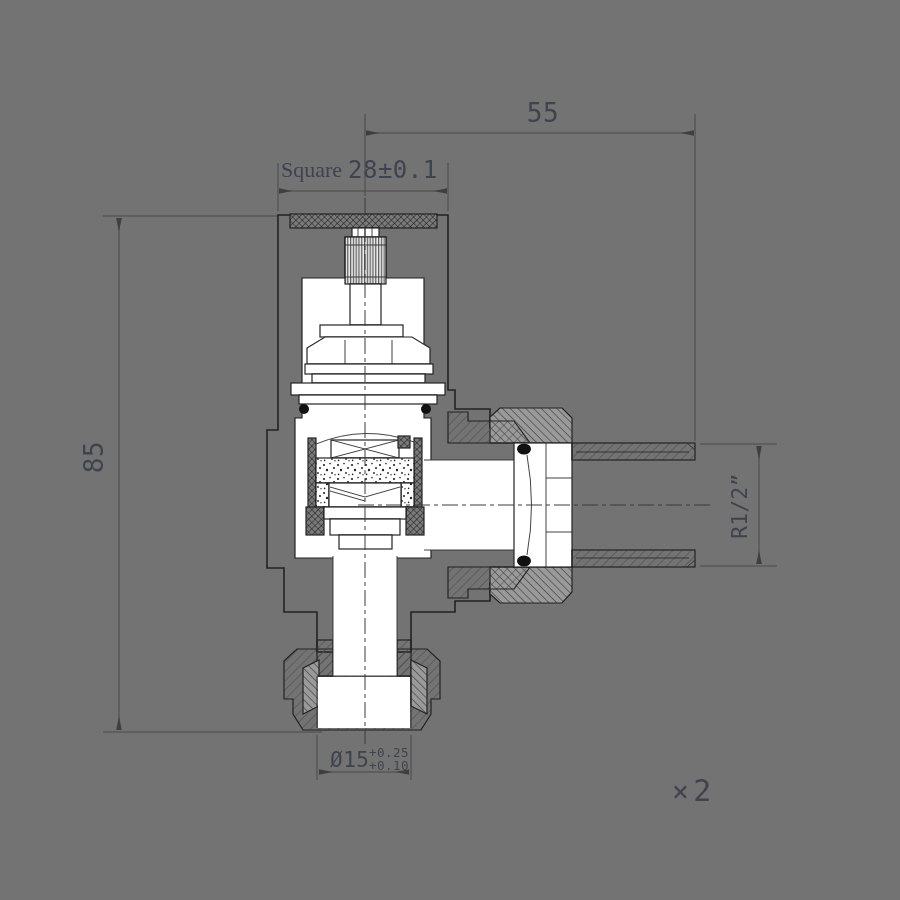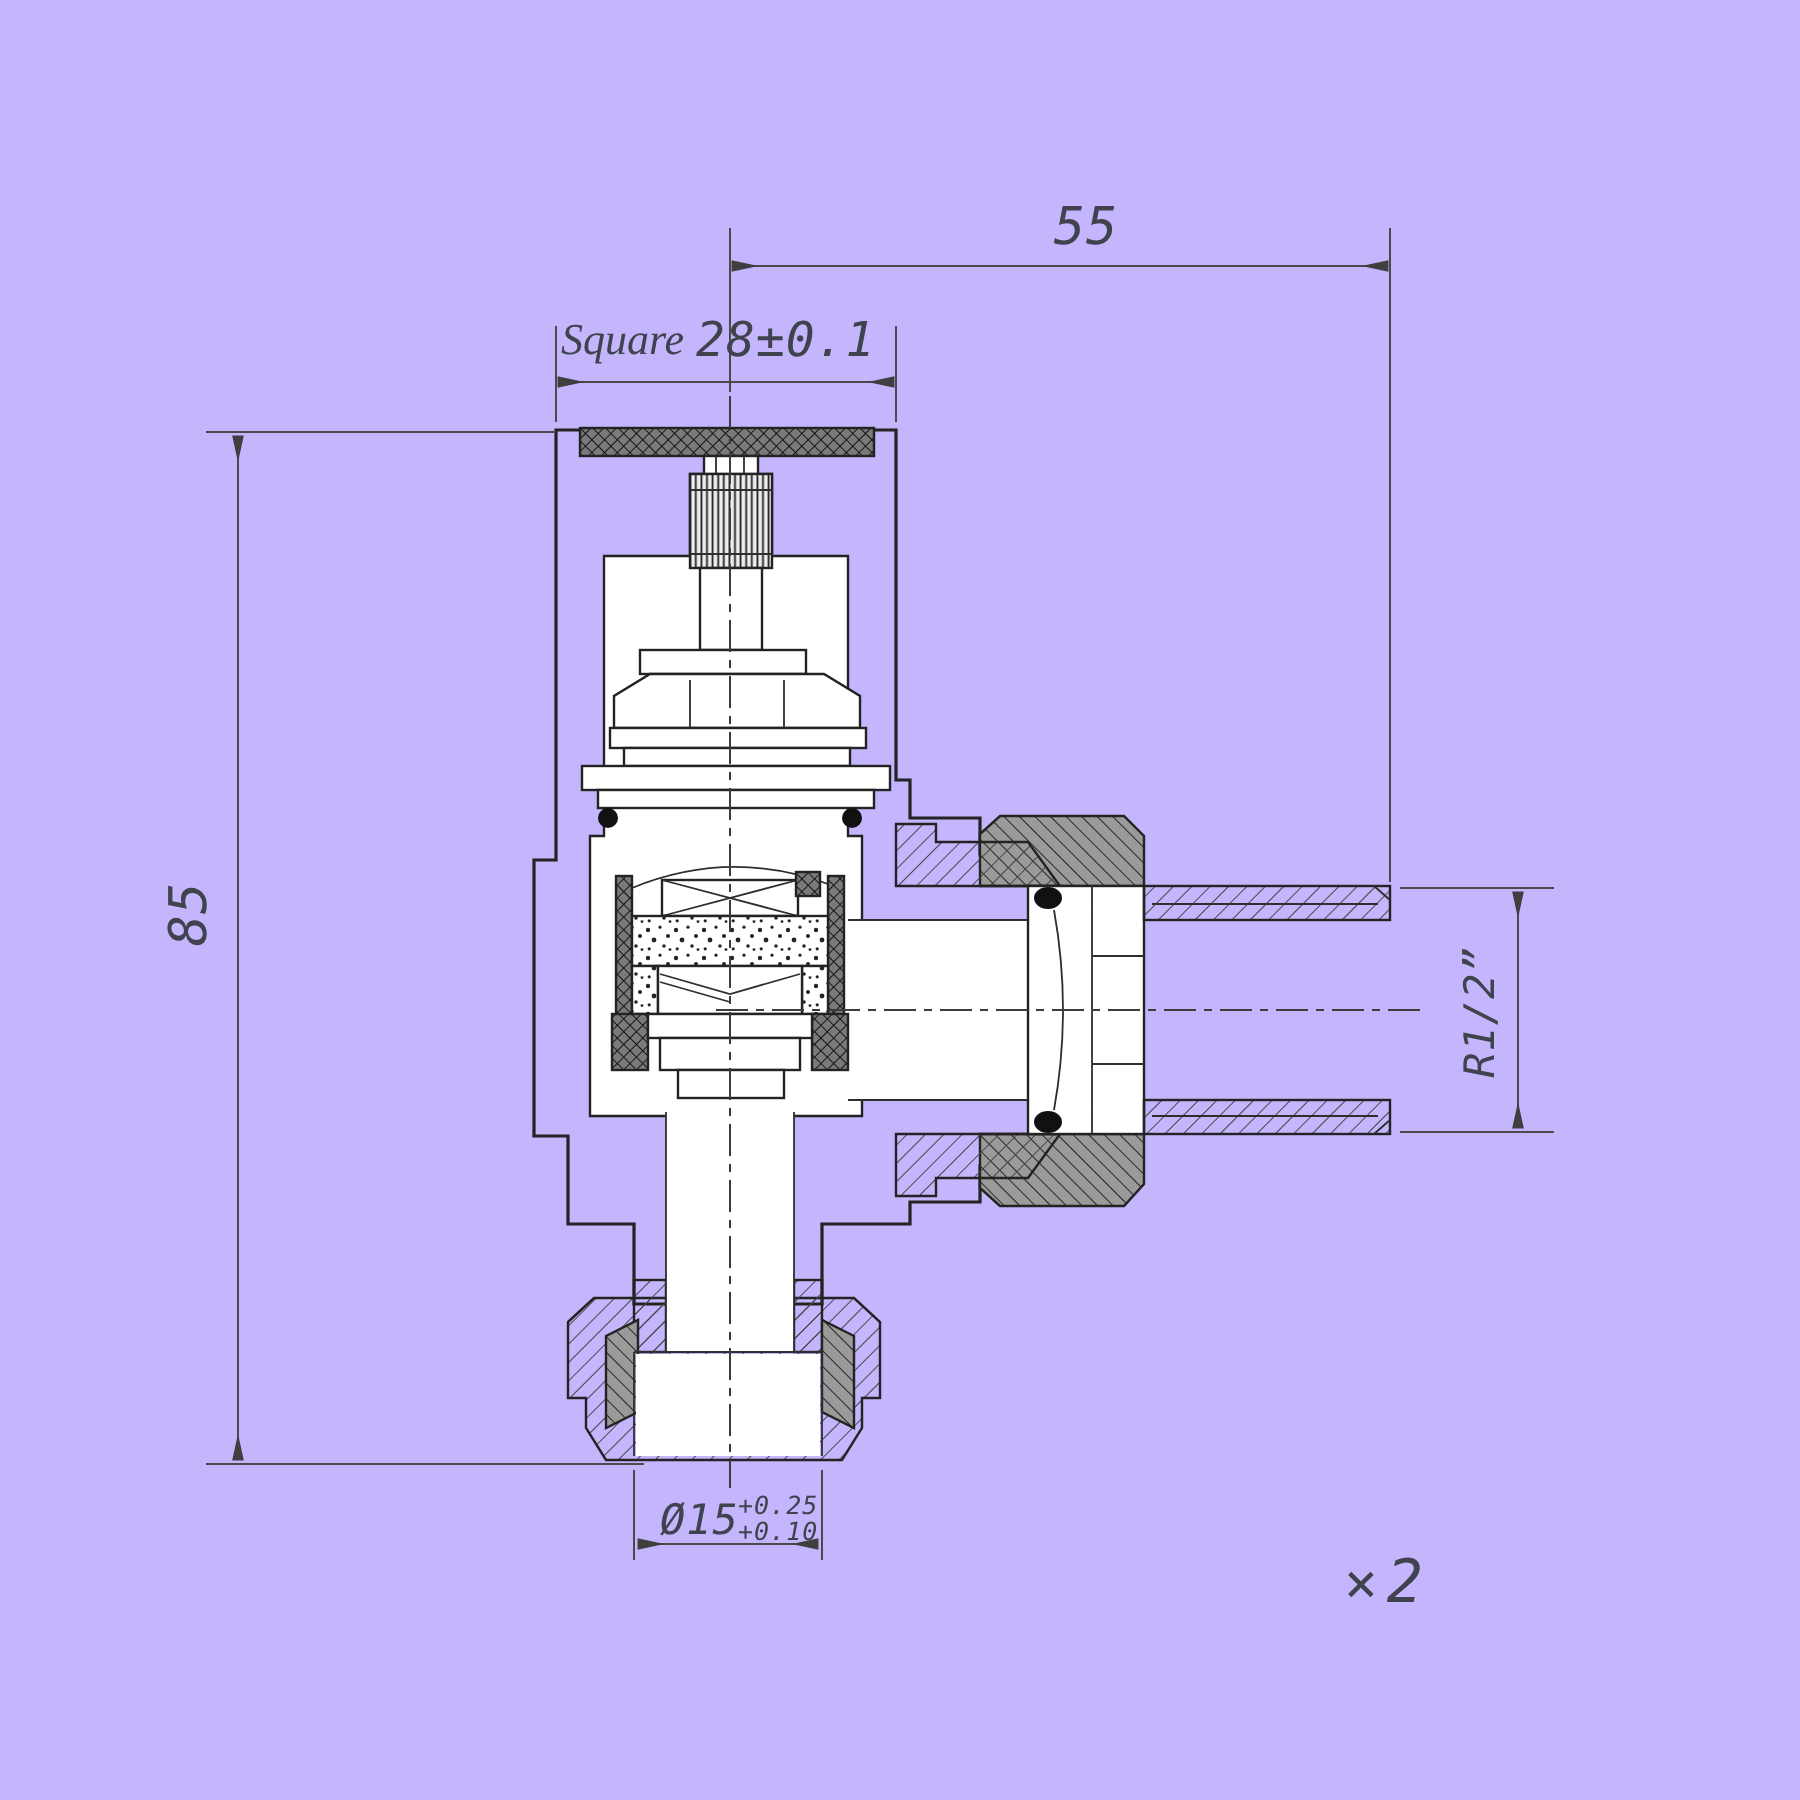--- a/index.html
+++ b/index.html
@@ -1,17 +1,17 @@
 <!DOCTYPE html>
 <html><head>
 <meta charset="utf-8">
 <style>
   html,body{margin:0;padding:0;background:#fff;}
-  .canvas{position:relative;width:900px;height:900px;background:#c4b5fd;overflow:hidden;
-          font-family:"DejaVu Sans Mono",monospace;font-style:italic;}
+  .canvas{position:relative;width:900px;height:900px;background:#737373;overflow:hidden;
+          font-family:"DejaVu Sans Mono",monospace;}
   svg{display:block;}
   .outline{stroke:#232323;stroke-width:1.6;fill:none;}
   .part   {stroke:#232323;stroke-width:1.2;}
   .thin   {stroke:#2e2e2e;stroke-width:0.9;fill:none;}
   .dim    {stroke:#4a4a4a;stroke-width:1;fill:none;}
   .cl     {stroke:#3c3c3c;stroke-width:1;fill:none;stroke-dasharray:16 4 4 4;}
   .t-cad  {font-family:"DejaVu Sans Mono",monospace;fill:#3e434e;letter-spacing:.5px;}
   .t-serif{font-family:"Liberation Serif",serif;fill:#3e434e;}
 </style>
 </head>

